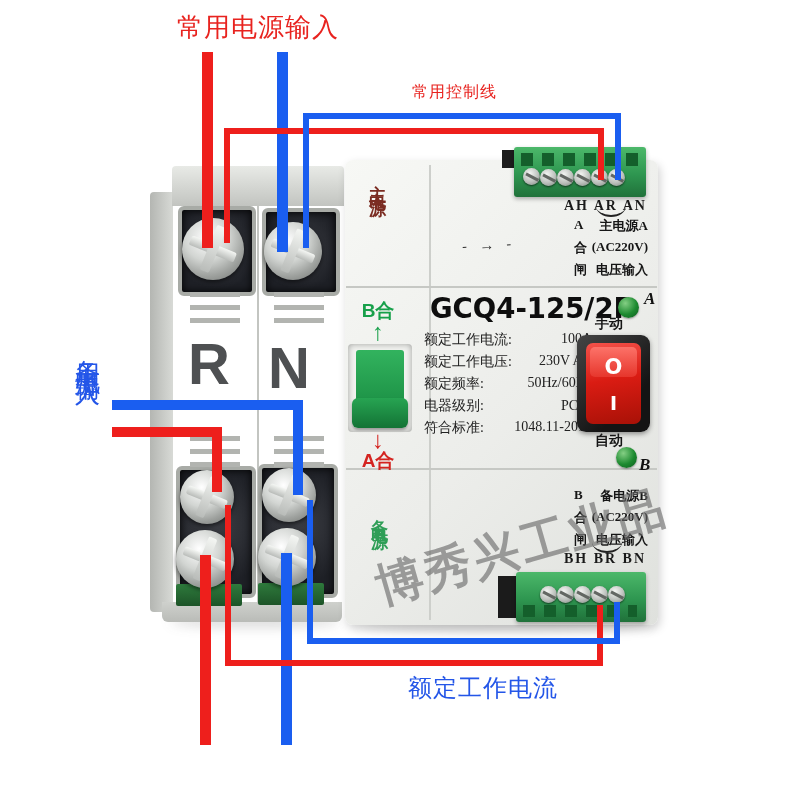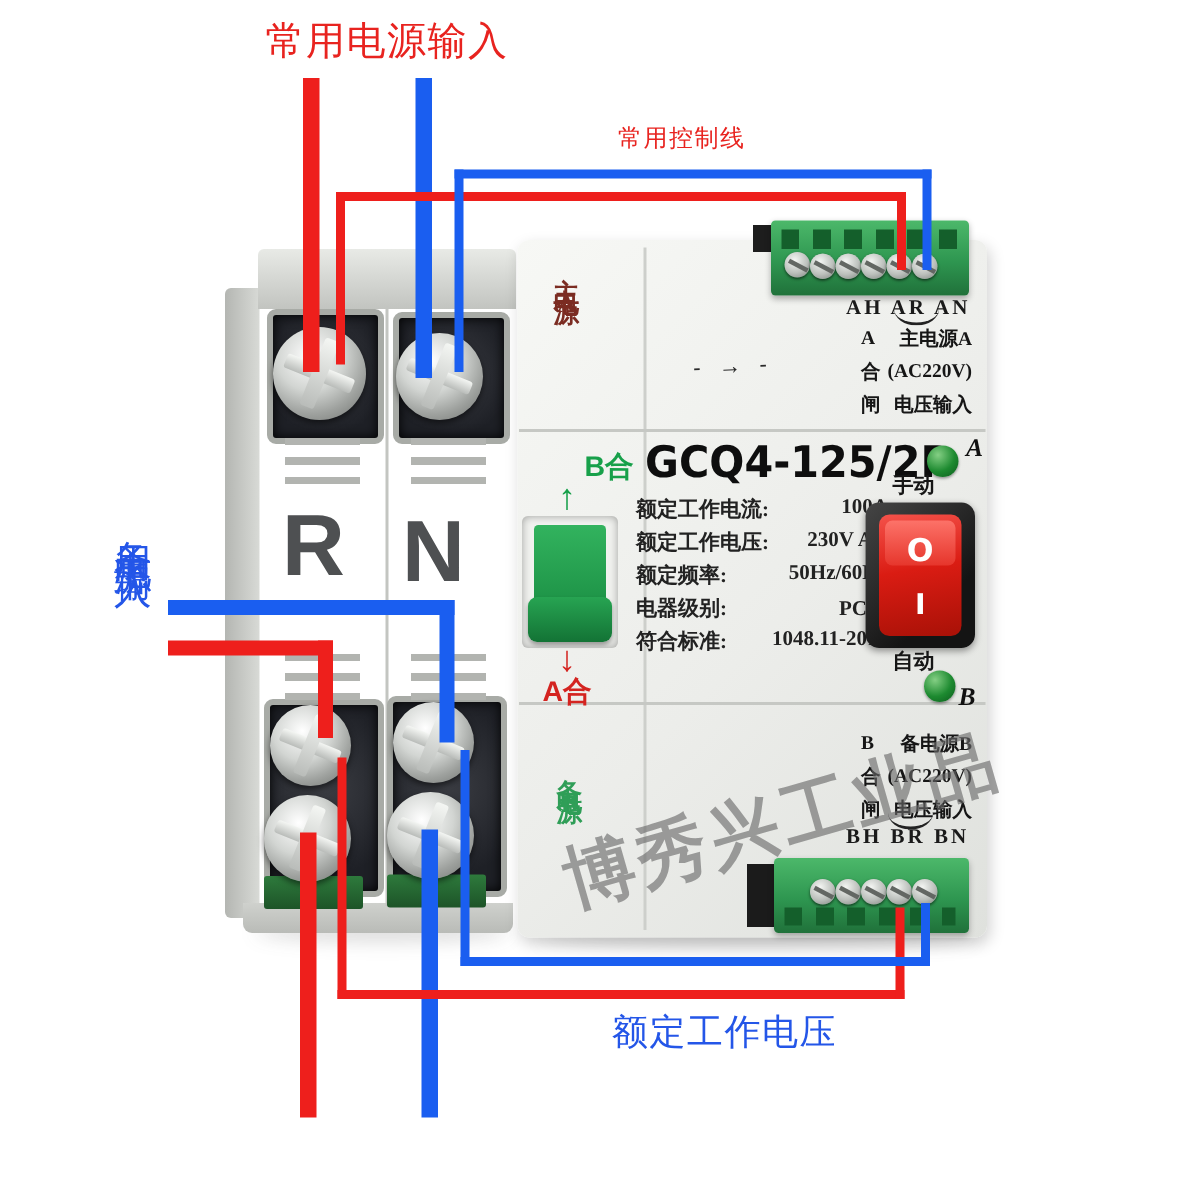--- a/index.html
+++ b/index.html
@@ -123,31 +123,31 @@
   .curve{z-index:3;border:2px solid #222;border-top:none;border-left:none;border-right:none;
     border-radius:0 0 50% 50%/0 0 100% 100%;}
   .curve-a{left:596px;top:206px;width:30px;height:9px;}
   .curve-b{left:592px;top:542px;width:30px;height:9px;}
   .marks{left:462px;top:236px;font-size:15px;color:#2a2a2a;z-index:3;letter-spacing:4px;
     transform:rotate(-3deg);}
   .model{left:430px;top:291px;font-family:"DejaVu Sans",sans-serif;font-weight:bold;
     font-size:29px;color:#0e0e0e;z-index:3;transform:scaleX(.95);transform-origin:0 0;}
   .specs{left:424px;top:331px;width:168px;z-index:3;}
   .spec-row{display:flex;justify-content:space-between;height:22px;
-    font-family:"Liberation Serif",serif;font-weight:bold;font-size:14px;color:#222;}
+    font-family:"Liberation Serif",serif;font-weight:normal;font-size:14px;color:#222;}
 
   
   .vlabel{writing-mode:vertical-rl;text-orientation:upright;z-index:3;
     font-family:"Liberation Serif",serif;font-weight:bold;letter-spacing:7px;}
   .vlabel-a{left:366px;top:172px;font-size:17px;color:#7b2c22;}
   .vlabel-b{left:368px;top:505px;font-size:17px;color:#2f9e57;}
 
   
   .tog-lbl{z-index:3;font-weight:bold;font-size:19px;width:44px;text-align:center;}
-  .tog-b{left:356px;top:298px;color:#17a04a;margin-left:28px;}
+  .tog-b{left:356px;top:298px;color:#17a04a;}
   .tog-a{left:356px;top:448px;color:#d42420;}
   .tog-arrow{z-index:3;font-size:24px;font-weight:bold;width:44px;text-align:center;}
   .arr-up{left:356px;top:318px;color:#17a04a;}
   .arr-down{left:356px;top:426px;color:#d42420;}
   .tog-well{left:348px;top:344px;width:64px;height:88px;z-index:3;border-radius:4px;
     background:#f1f2ef;box-shadow:inset 0 0 6px rgba(0,0,0,.35);}
   .tog-handle{left:356px;top:350px;width:48px;height:54px;z-index:4;border-radius:3px;
     background:linear-gradient(to bottom,#32b35e,#1d9246);}
   .tog-knob{left:352px;top:398px;width:56px;height:30px;z-index:4;border-radius:6px;
     background:linear-gradient(to bottom,#27a452,#137335);box-shadow:0 2px 3px rgba(0,0,0,.35);}
@@ -339,16 +339,16 @@
   <div class="abs wire wr w15"></div>
   <div class="abs wire wr w16"></div>
   <div class="abs wire wr w17"></div>
   <div class="abs wire wb w18"></div>
   <div class="abs wire wb w19"></div>
   <div class="abs wire wb w20"></div>
 
   <div class="abs lbl lbl-red lbl-main-in">常用电源输入</div>
   <div class="abs lbl lbl-red lbl-main-ctrl">常用控制线</div>
   <div class="abs lbl lbl-blue lbl-backup-in">备用电源输入</div>
-  <div class="abs lbl lbl-blue lbl-backup-ctrl">额定工作电压</div>
+  <div class="abs lbl lbl-blue lbl-backup-ctrl">额定工作电流</div>
 
   <div class="abs watermark">博秀兴工业品</div>
 </div>
 
 </body></html>

